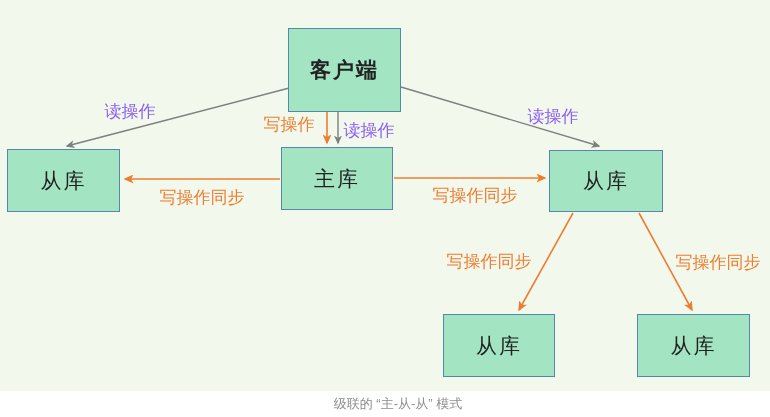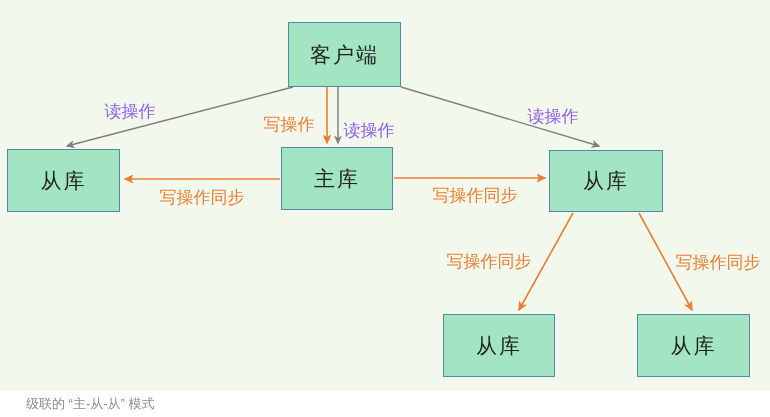--- a/index.html
+++ b/index.html
@@ -17,41 +17,41 @@
   .edge-write{stroke:var(--write-arrow,#ed7d31);stroke-width:1.6;}
   .head-read{fill:var(--read-arrow,#7f7f7f);}
   .head-write{fill:var(--write-arrow,#ed7d31);}
   .node{
     position:absolute;display:flex;align-items:center;justify-content:center;
     background:var(--node-fill,#a3e4c3);
     border:1.5px solid var(--node-border,#5588a8);
     box-sizing:border-box;
     font-size:21px;letter-spacing:2px;color:#222222;
   }
-  .node-client{left:288px;top:22px;width:113px;height:65px;}
+  .node-client{left:288px;top:28px;width:113px;height:84px;font-weight:bold;}
   .node-master{left:281px;top:147px;width:112px;height:63px;}
   .node-slave-left{left:7px;top:149px;width:113px;height:63px;}
   .node-slave-right{left:549px;top:150px;width:114px;height:62px;}
   .node-slave-bl{left:443px;top:314px;width:112px;height:63px;}
   .node-slave-br{left:637px;top:314px;width:113px;height:63px;}
   .edge-label{
     position:absolute;transform:translate(-50%,-50%);
     font-size:17px;white-space:nowrap;color:#8b5cf6;
   }
   .edge-label.orange{color:var(--write-arrow,#ed7d31);}
   .lbl-read-left{left:130px;top:111px;}
   .lbl-write{left:289px;top:124px;font-family:Liberation Serif, serif;}
   .lbl-read-mid{left:369px;top:130px;}
   .lbl-read-right{left:553px;top:116px;}
   .lbl-sync-left{left:202px;top:197px;}
   .lbl-sync-right{left:475px;top:195px;}
   .lbl-sync-bl{left:489px;top:261px;}
   .lbl-sync-br{left:718px;top:262px;}
   .caption{
-    position:absolute;left:26px;right:0;top:395px;
+    position:absolute;left:26px;right:0;top:395px;text-align:center;
     font-size:13px;color:var(--caption-text,#8c8c8c);
   }
 </style>
 </head>
 <body>
 
 <div class="diagram">
 
   <svg class="arrows" viewBox="0 0 770 391" xmlns="http://www.w3.org/2000/svg">
     <defs>

